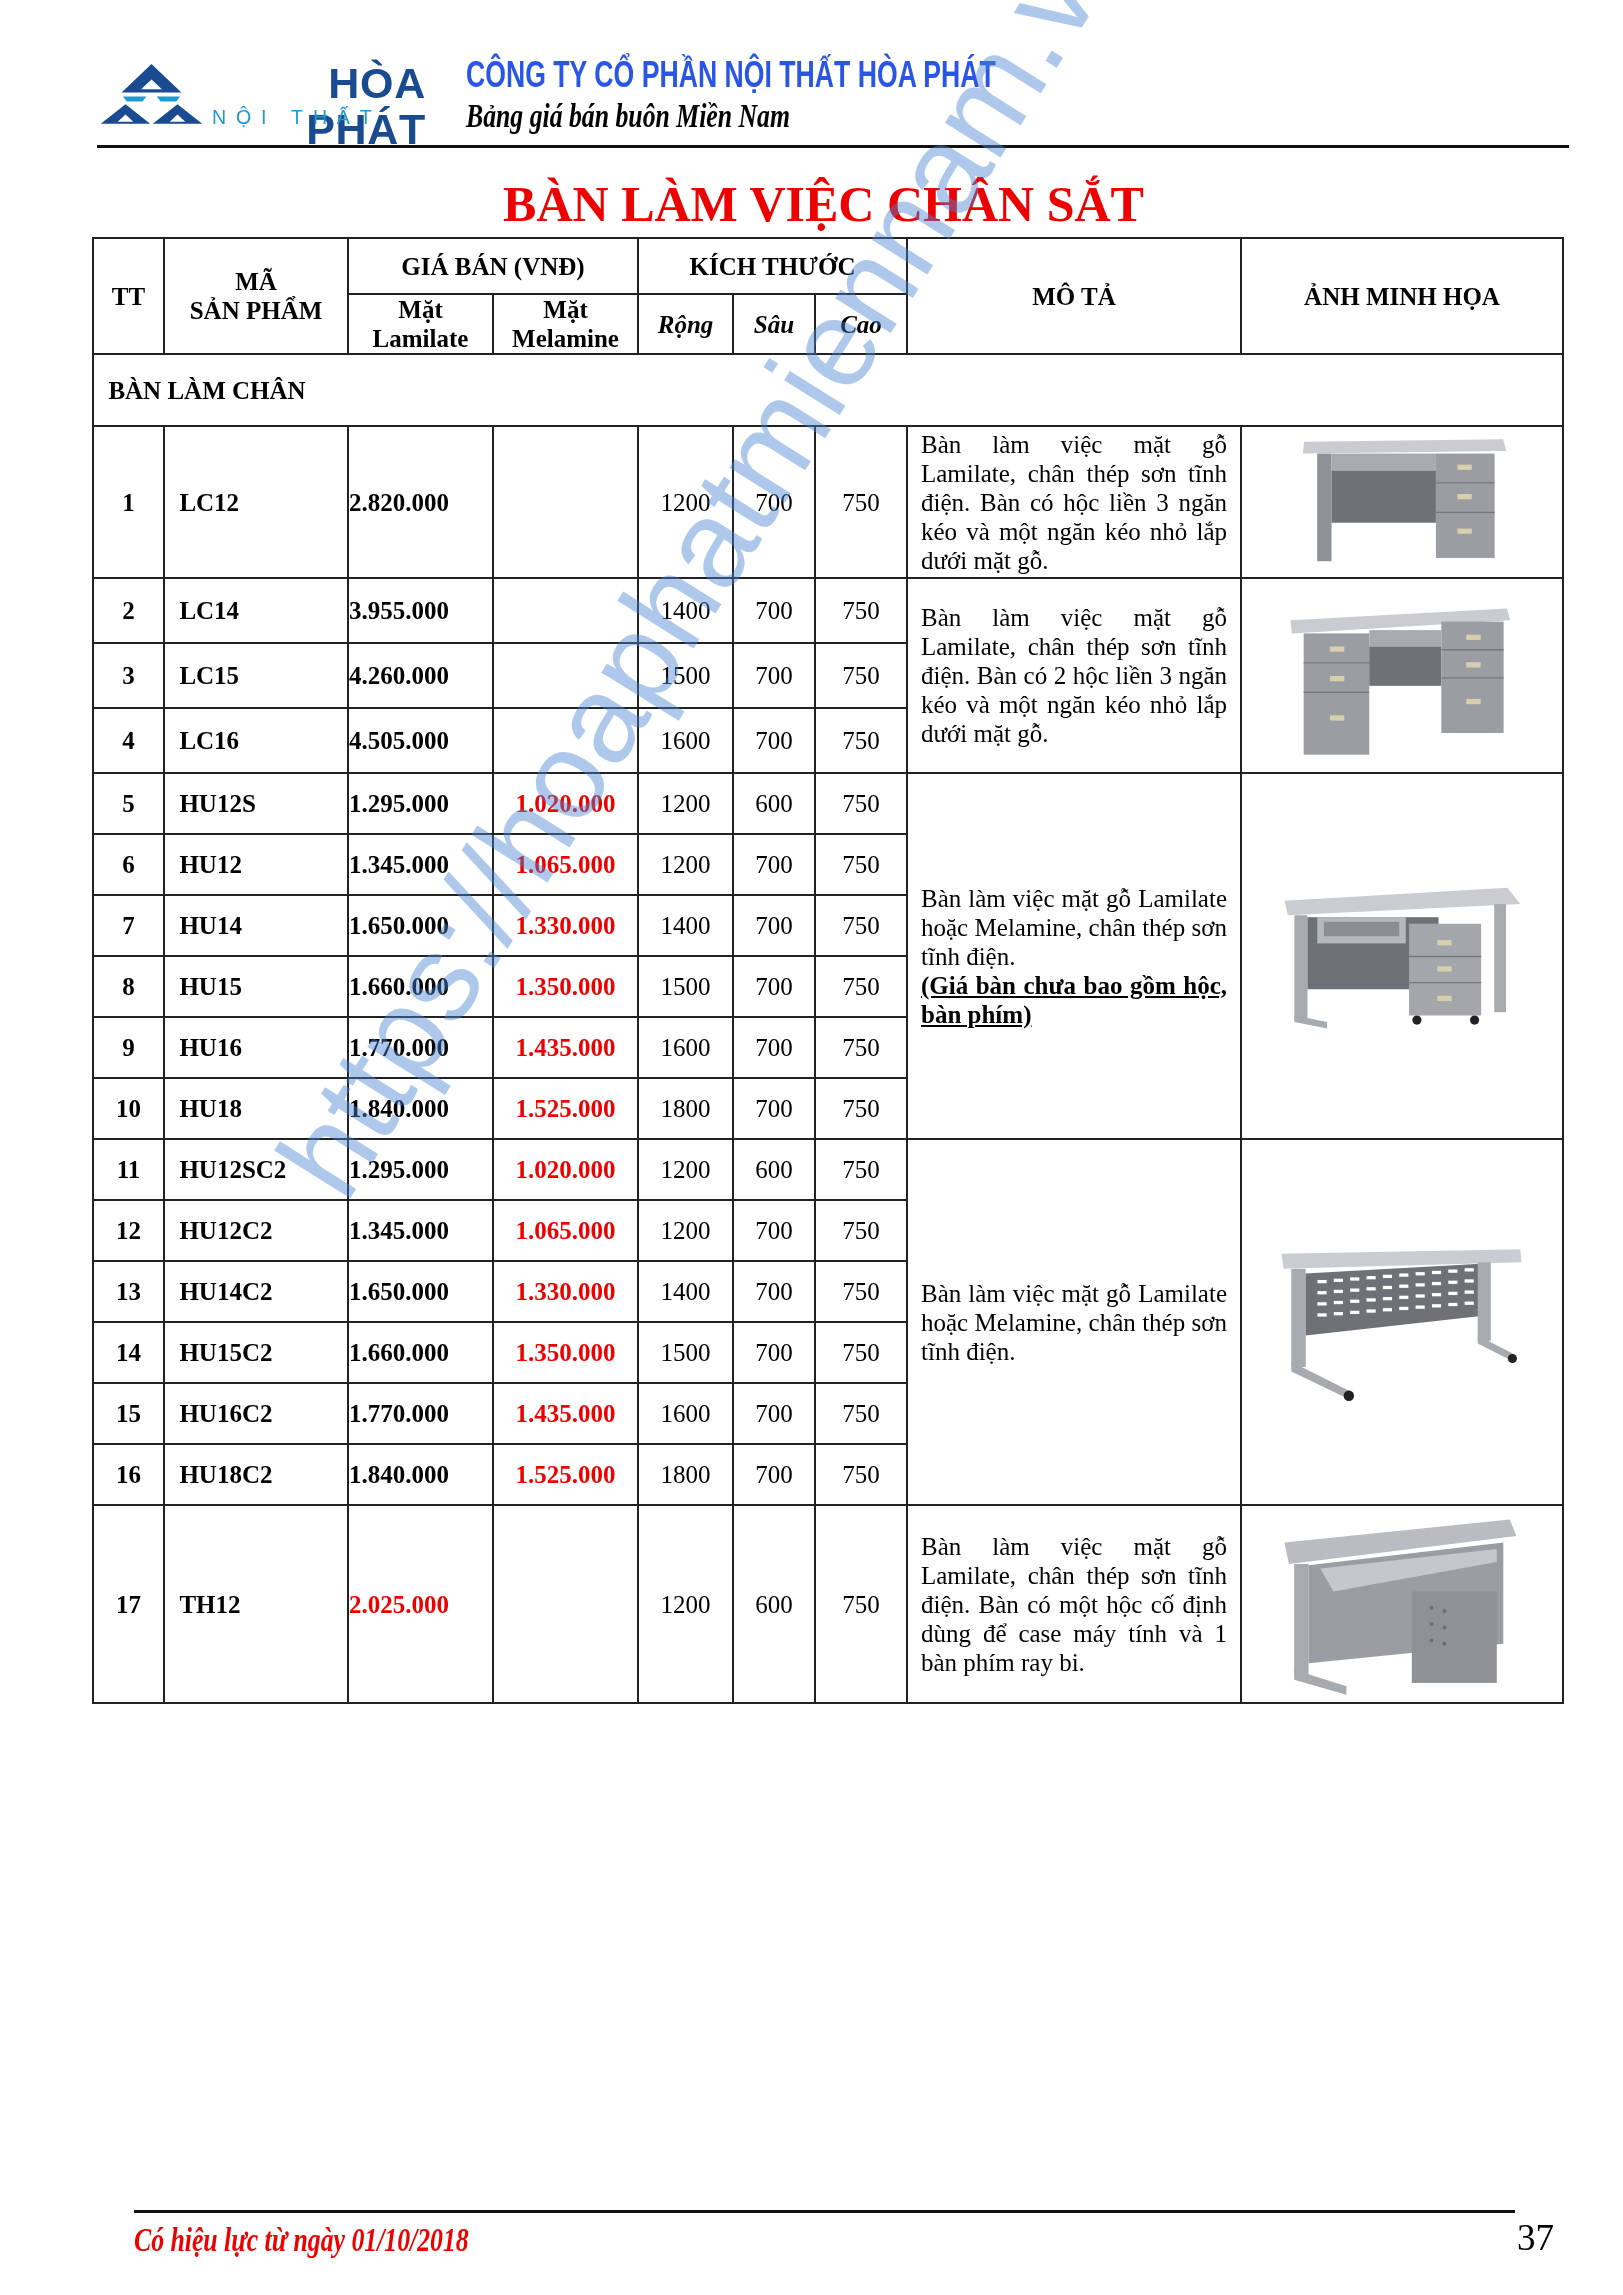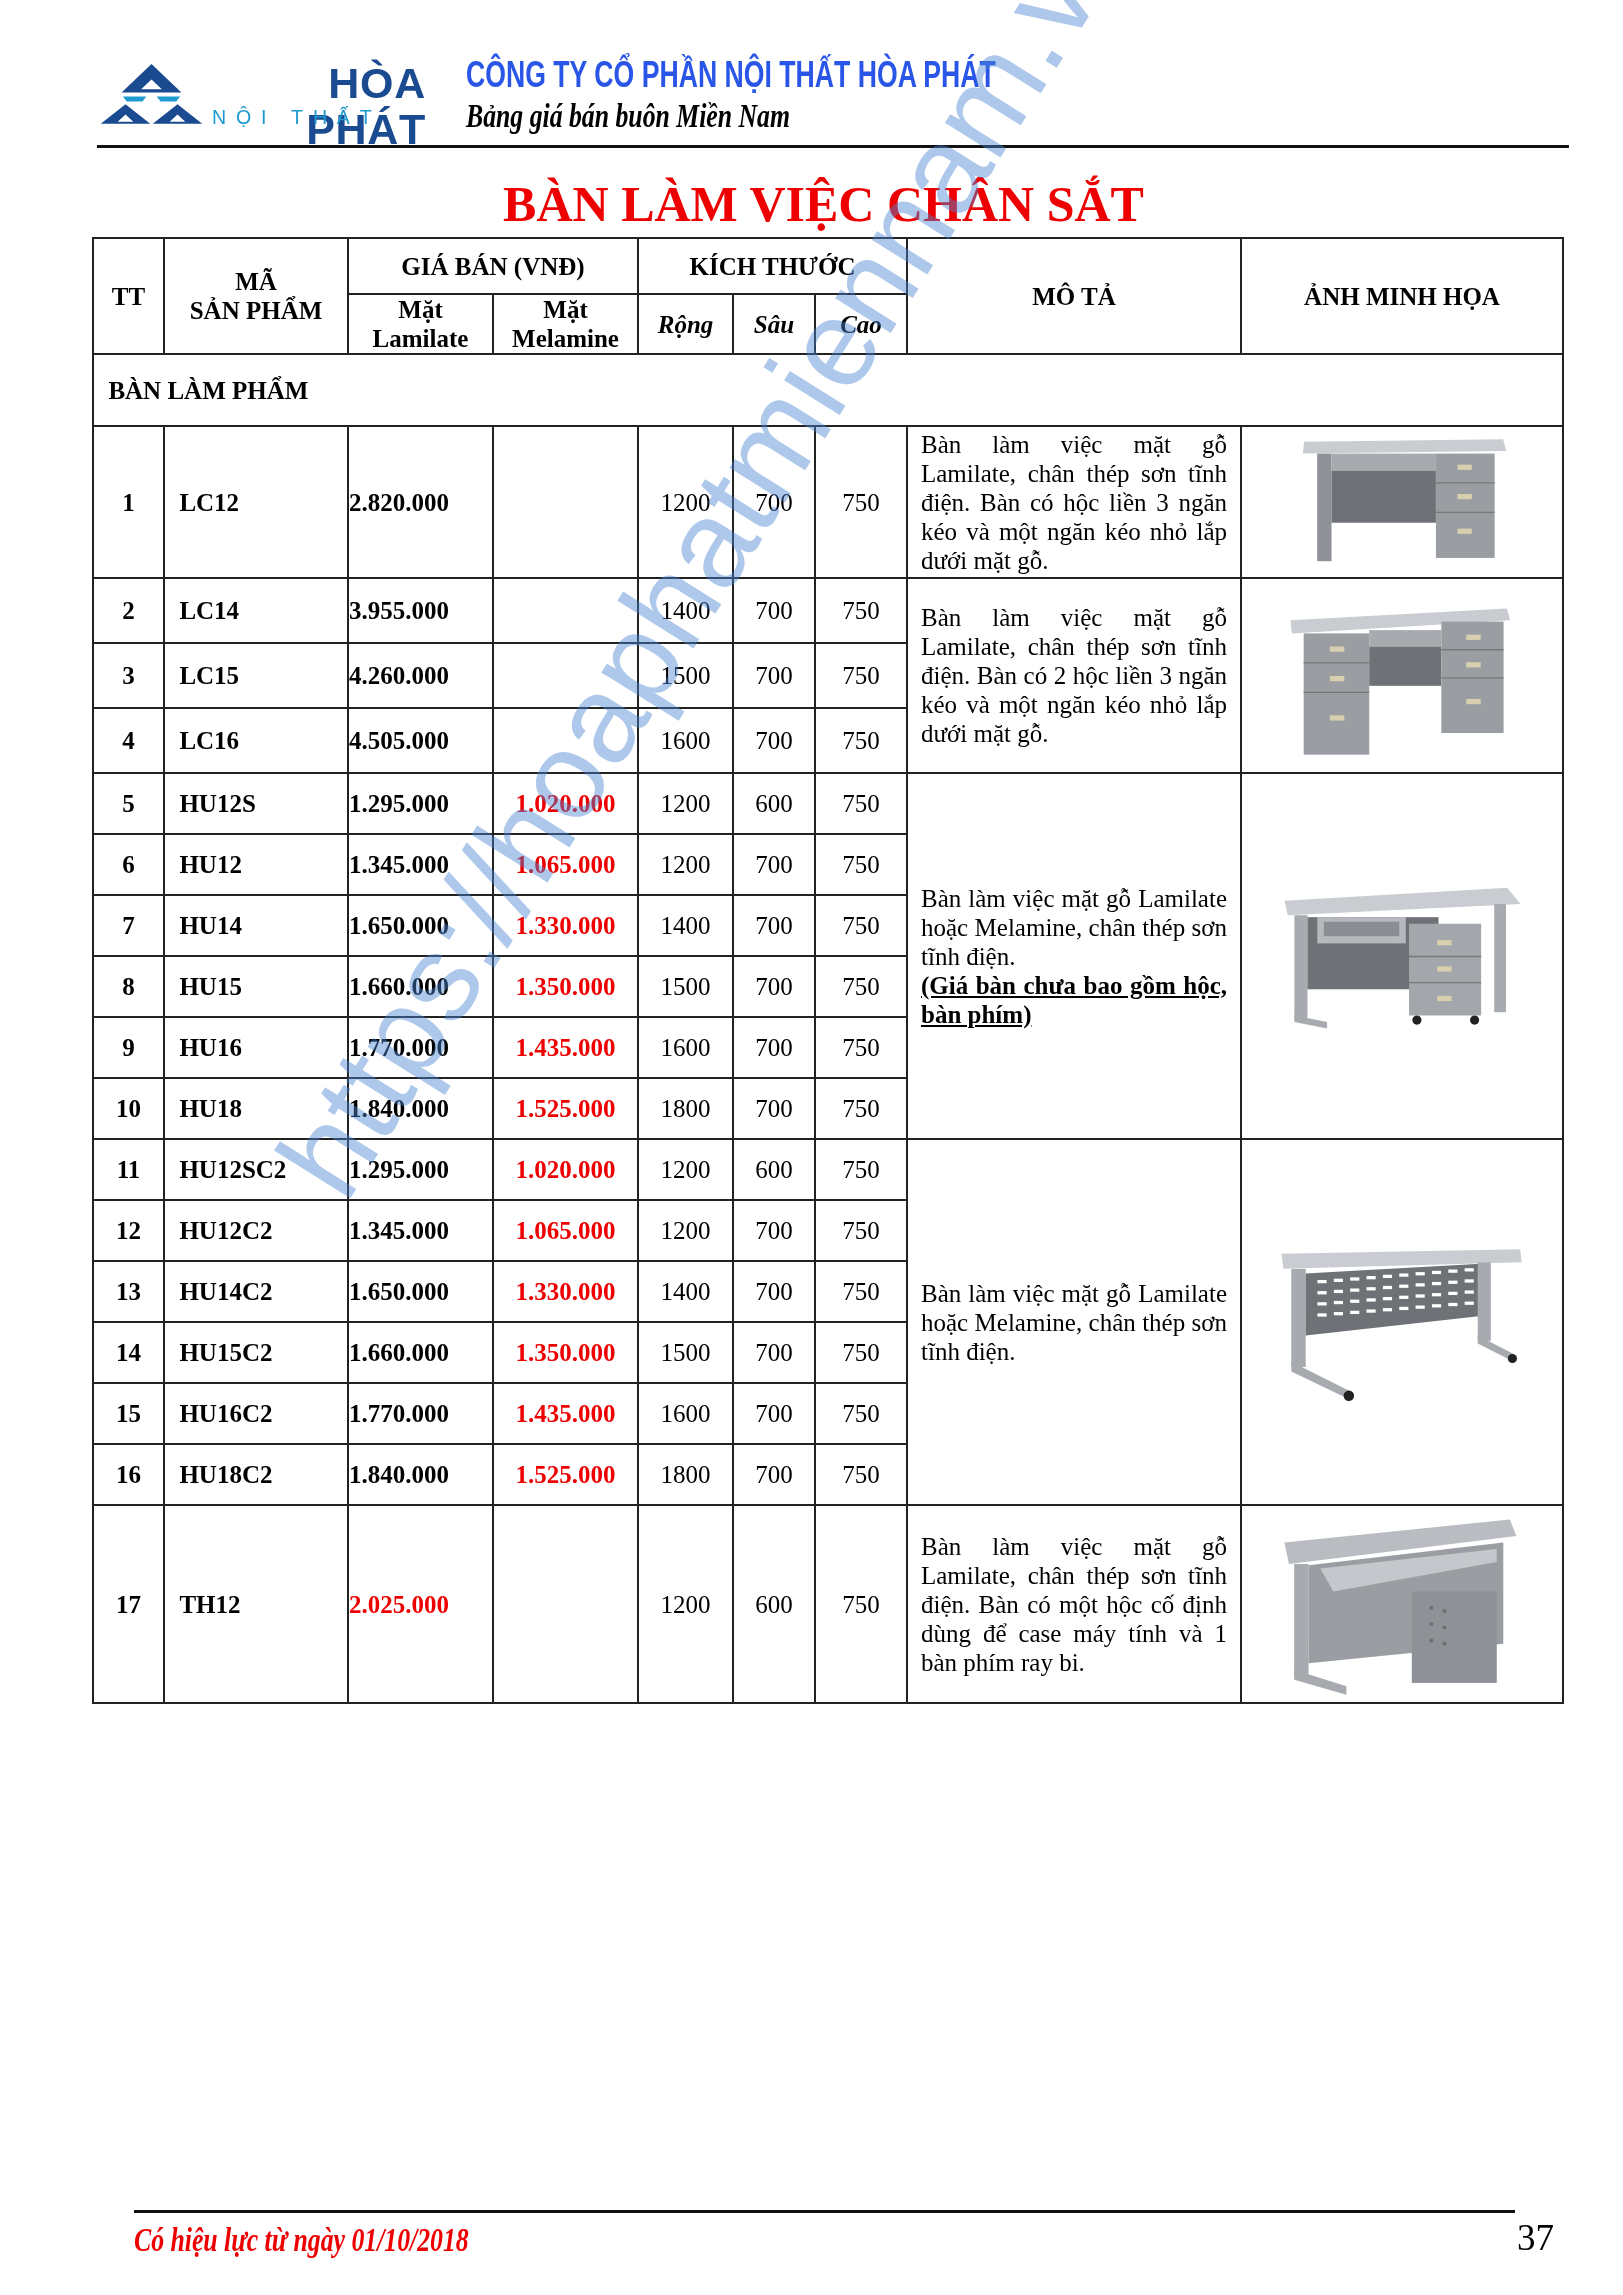--- a/index.html
+++ b/index.html
@@ -112,21 +112,21 @@
         <span>Mặt</span><br>
         <span>Melamine</span>
       </th>
       <th class="it">Rộng</th>
       <th class="it">Sâu</th>
       <th class="it">Cao</th>
     </tr>
   </thead>
   <tbody>
     <tr style="height:72px">
-      <td colspan="9" class="section">BÀN LÀM PHẨM</td>
+      <td colspan="9" class="section">BÀN LÀM CHÂN</td>
     </tr>
 
     <tr style="height:151px">
       <td class="c-tt">1</td>
       <td class="c-code">LC12</td>
       <td class="c-lam">2.820.000</td>
       <td class="c-mel"></td>
       <td class="c-dim">1200</td>
       <td class="c-dim">700</td>
       <td class="c-dim">750</td>

